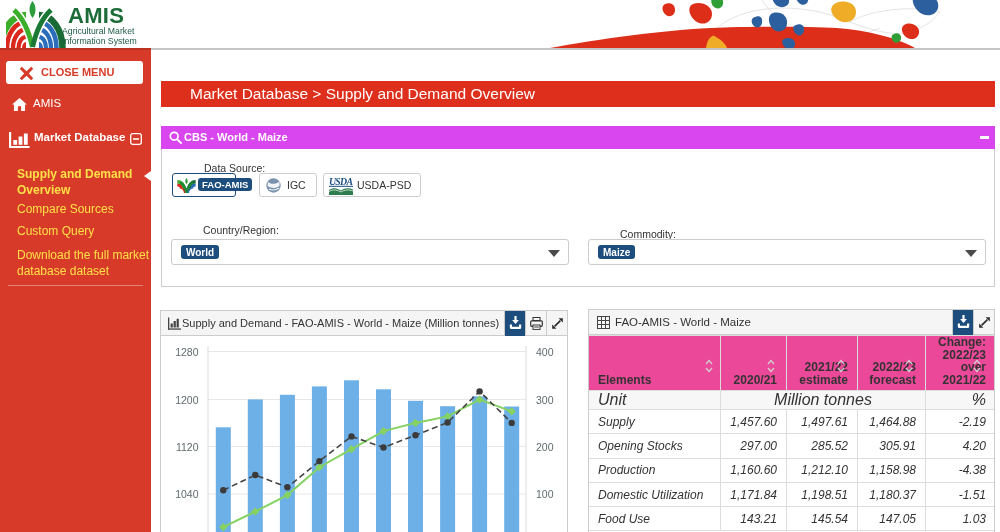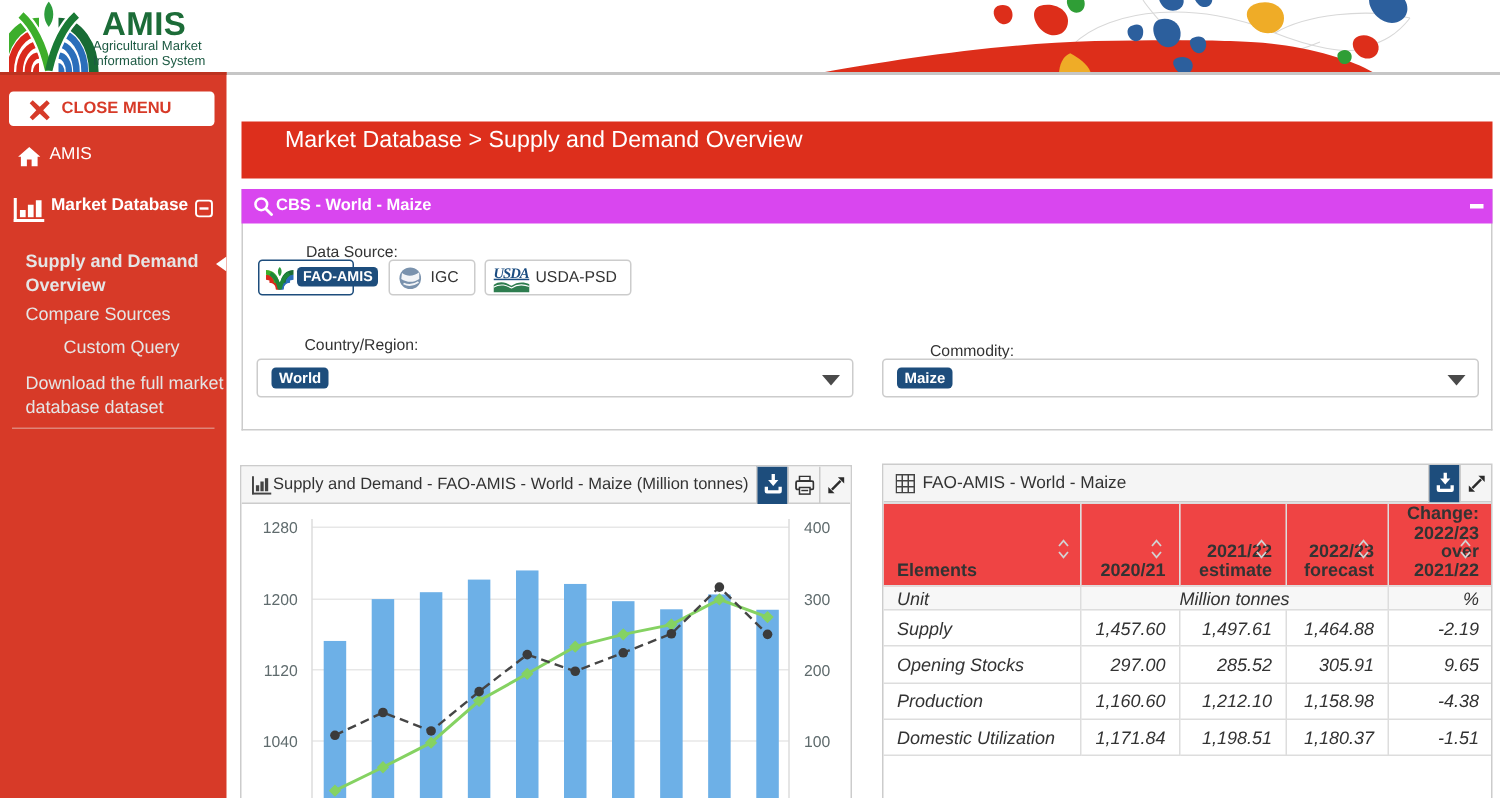--- a/index.html
+++ b/index.html
@@ -8,25 +8,25 @@
 
 
 .header { position:absolute; left:0; top:0; width:1000px; height:50px; background:#fff; border-bottom:2px solid #c6c6c6; z-index:5; }
 
 
 .sidebar { position:absolute; left:0; top:48px; width:151px; height:484px; background:#d73a28; z-index:6; border-top:2px solid #bc3220; }
 .close-btn { position:absolute; left:6px; top:11px; width:137px; height:23px; background:#fff; border-radius:3px; color:#d73a28; font-size:11px; font-weight:bold; line-height:23px; }
 .close-btn .x { position:absolute; left:13px; top:4px; }
 .close-btn span.t { position:absolute; left:35px; }
 .side-item { position:absolute; left:0; width:151px; color:#fff; font-size:11.5px; }
-.side-sub { position:absolute; left:17px; width:128px; color:#e5e5e5; font-size:12px; line-height:15.5px; }
+.side-sub { position:absolute; left:17px; width:128px; color:#fde047; font-size:12px; line-height:15.5px; }
 .divider { position:absolute; left:8px; top:235px; width:135px; border-top:1px solid #df8478; }
 
 
-.breadcrumb { position:absolute; left:161px; top:81px; width:834px; height:38px; background:#dd2f1c; color:#fff; font-size:15.5px; line-height:25px; padding-left:29px; }
+.breadcrumb { position:absolute; left:161px; top:81px; width:834px; height:26px; background:#dd2f1c; color:#fff; font-size:15.5px; line-height:25px; padding-left:29px; }
 
 
 .cbs { position:absolute; left:161px; top:126px; width:834px; height:161px; border:1px solid #ccc; border-top:none; background:#fff; }
 .cbs-head { position:absolute; left:-1px; top:0; width:834px; height:23px; background:#d946ef; color:#fff; font-size:11px; font-weight:bold; line-height:23px; }
 .cbs-head .title { position:absolute; left:23px; }
 .cbs-head .minus { position:absolute; right:6px; top:10px; width:9px; height:2.5px; background:#fff; }
 .label { color:#333; font-size:10.5px; position:absolute;padding-left:32px; }
 .ds-btn { position:absolute; top:47px; height:24px; border:1px solid #ccc; border-radius:3px; background:#fff; font-size:10.5px; color:#333; }
 .badge { display:inline-block; background:#1d4d7c; color:#fff; font-size:10px; font-weight:bold; border-radius:3px; padding:1.5px 5px; }
 .dd { position:absolute; top:113px; width:398px; height:26px; border:1px solid #ccc; border-radius:3px; background:#fff; }
@@ -37,22 +37,22 @@
 .chart-panel { position:absolute; left:160px; top:310px; width:408px; height:224px; border:1px solid #ccc; background:#fff; overflow:hidden; }
 .panel-head { position:absolute; left:0; top:0; width:100%; height:25px; background:#f5f5f5; border-bottom:1px solid #ccc; font-size:11px; color:#333; line-height:25px; }
 .panel-head .ttl { position:absolute; left:21px; }
 .pbtn { position:absolute; top:0; width:21px; height:25px; border-left:1px solid #ccc; }
 .pbtn.navy { background:#1d4d7c; }
 
 
 .table-panel { position:absolute; left:588px; top:309px; width:407px; height:231px; border:1px solid #ccc; background:#fff; overflow:hidden; }
 table.data { border-collapse:collapse; width:407px; font-size:12px; color:#333; table-layout:fixed; }
 table.data th, table.data td { border:1px solid #ddd; padding:0 9px; }
-table.data thead th { background:#ef4444; font-weight:bold; vertical-align:bottom; height:46px; padding-bottom:4px; line-height:12.5px; }
-table.data .unit td { background:#f7f7f7; font-style:italic; height:16px; font-size:12px; }
+table.data thead th { background:#ec4899; font-weight:bold; vertical-align:bottom; height:46px; padding-bottom:4px; line-height:12.5px; }
+table.data .unit td { background:#f7f7f7; font-style:italic; height:16px; font-size:16px; }
 table.data tbody td { height:24.3px;font-style:italic; }
 .num { text-align:right; }
 </style>
 </head>
 <body>
 <div id="page">
   <div class="header">
     <svg style="position:absolute;left:6px;top:1px;" width="280" height="47" viewBox="0 0 280 47">
       <g fill="none">
         <path d="M-5 47 A25 33 0 0 1 20 14" stroke="#3dae2b" stroke-width="6.5"></path>
@@ -138,21 +138,21 @@
       <svg style="position:absolute;left:130px;top:3px;" width="12" height="12" viewBox="0 0 12 12">
           <rect x="0.7" y="0.7" width="10.6" height="10.6" rx="2" fill="none" stroke="#fff" stroke-width="1.3"></rect>
           <rect x="3" y="5.2" width="6" height="1.6" fill="#fff"></rect>
         </svg>
       </div>
     <div class="side-sub" style="top:117px;font-weight:bold;">Supply and Demand Overview
       <svg style="position:absolute;left:127px;top:4px;" width="7" height="10" viewBox="0 0 7 10">
           <path d="M7 0 L7 10 L0 5 Z" fill="#fff"></path>
         </svg></div>
     <div class="side-sub" style="top:152px;">Compare Sources</div>
-    <div class="side-sub" style="top:174px;text-align:center;">Custom Query</div>
+    <div class="side-sub" style="top:174px;">Custom Query</div>
     <div class="side-sub" style="top:198px;white-space:nowrap;">Download the full market<br>database dataset</div>
     <div class="divider"></div>
   </div>
 
   <div class="breadcrumb">Market Database &gt; Supply and Demand Overview</div>
 
   <div class="cbs">
     <div class="cbs-head">
         <svg style="position:absolute;left:8px;top:5px;" width="13" height="13" viewBox="0 0 13 13">
           <circle cx="5.2" cy="5.2" r="3.9" fill="none" stroke="#fff" stroke-width="1.7"></circle>
@@ -364,32 +364,39 @@
             <td class="num">1,457.60</td>
             <td class="num">1,497.61</td>
             <td class="num">1,464.88</td>
             <td class="num">-2.19</td>
           </tr>
         <tr>
             <td>Opening Stocks</td>
             <td class="num">297.00</td>
             <td class="num">285.52</td>
             <td class="num">305.91</td>
-            <td class="num">9.65</td>
+            <td class="num">4.20</td>
           </tr>
         <tr>
             <td>Production</td>
             <td class="num">1,160.60</td>
             <td class="num">1,212.10</td>
             <td class="num">1,158.98</td>
             <td class="num">-4.38</td>
           </tr>
         <tr>
             <td>Domestic Utilization</td>
             <td class="num">1,171.84</td>
             <td class="num">1,198.51</td>
             <td class="num">1,180.37</td>
             <td class="num">-1.51</td>
           </tr>
+        <tr>
+            <td>Food Use</td>
+            <td class="num">143.21</td>
+            <td class="num">145.54</td>
+            <td class="num">147.05</td>
+            <td class="num">1.03</td>
+          </tr>
       </tbody>
     </table>
   </div>
 </div>
 
 </body></html>

